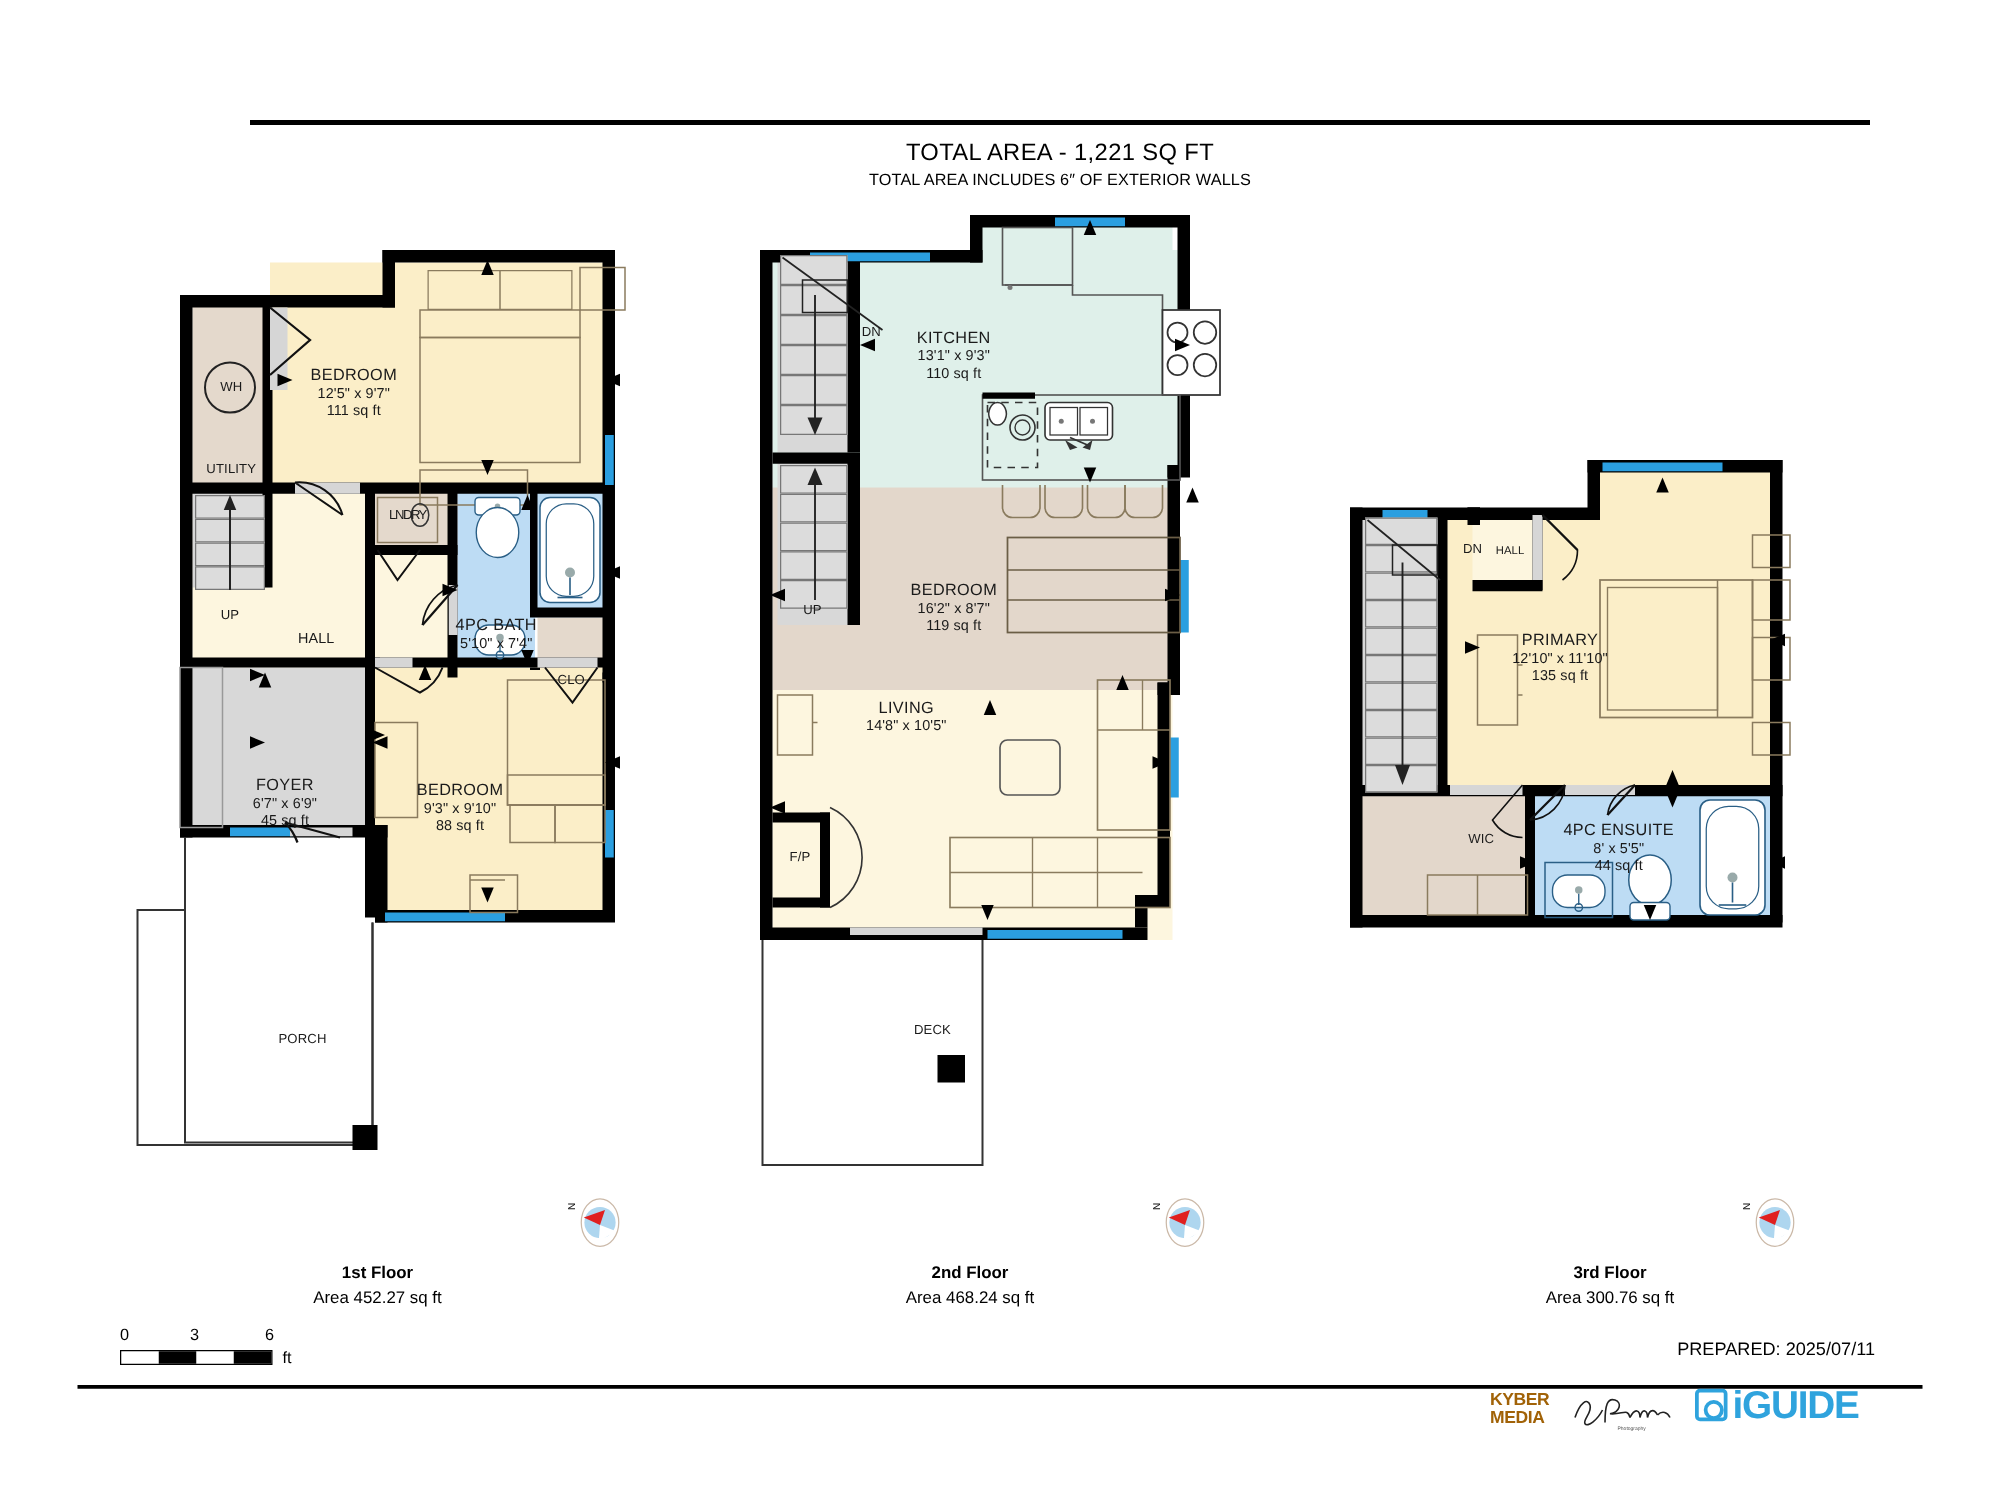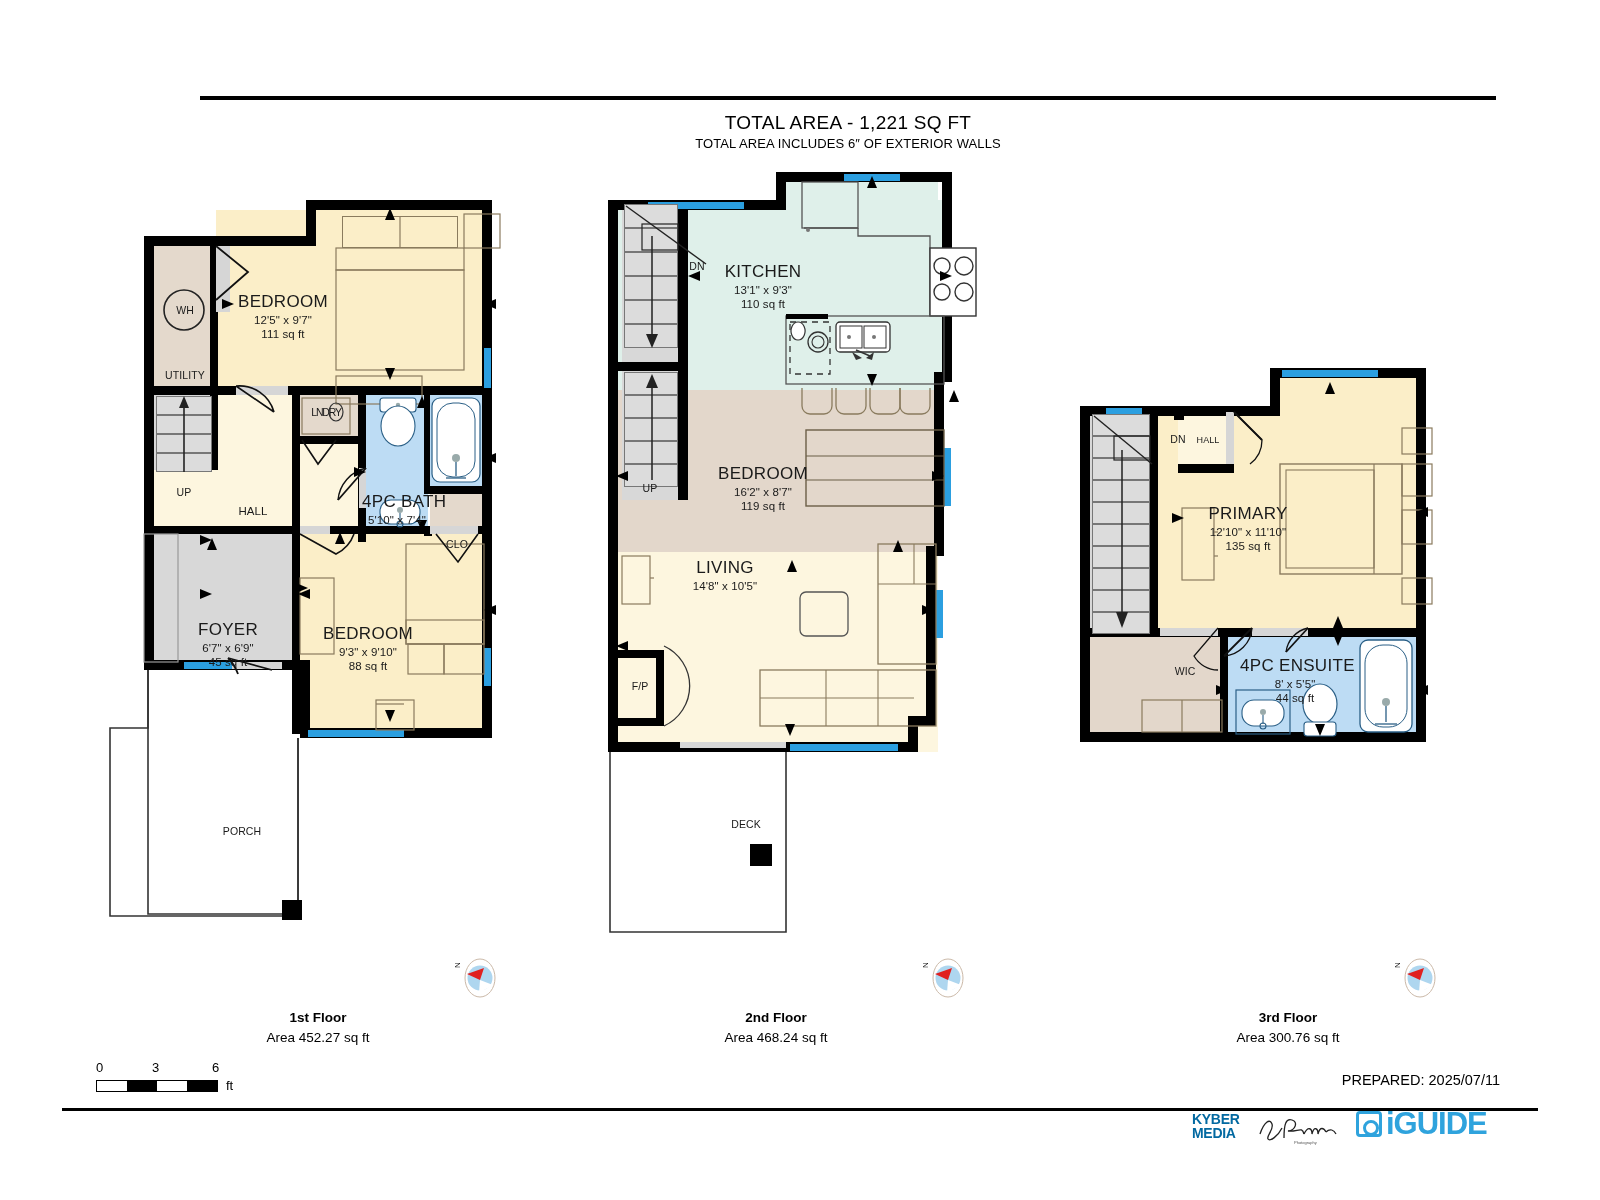--- a/index.html
+++ b/index.html
@@ -74,21 +74,21 @@
   .win { position: absolute; background: #2b9fe0; }
   .win-lt { position: absolute; background: #d6d6d6; }
 
   .lbl {
     position: absolute;
     font-size: 11.5px; color: #1a1a1a;
     text-align: center; line-height: 1.22;
     white-space: nowrap;
     letter-spacing: 0.1px;
   }
-  .lbl .nm { font-size: 17px; letter-spacing: 0.3px; }
+  .lbl .nm { font-size: 13px; letter-spacing: 0.3px; }
   .lbl-sm { font-size: 10.5px; }
   .lbl-xs { font-size: 9px; }
 
   .furn {
     position: absolute;
     border: 1.2px solid #8a7b5e;
     background: transparent;
   }
   .step {
     position: absolute;
@@ -134,21 +134,21 @@
     width: 1476px; height: 3px; background: #000;
   }
   #disclaimer {
     position: absolute; left: 80px; top: 1122px;
     font-size: 13.5px; color: #000;
     letter-spacing: -0.05px;
   }
   #kyber {
     position: absolute; left: 1192px; top: 1112px;
     font-size: 14px; font-weight: bold; line-height: 1.02;
-    color: #0369a1; letter-spacing: -0.3px;
+    color: #a16207; letter-spacing: -0.3px;
   }
   #signature {
     position: absolute; left: 1254px; top: 1112px;
     width: 100px; height: 34px;
   }
   #iguide {
     position: absolute; left: 1356px; top: 1108px;
     display: flex; align-items: center; gap: 4px;
   }
   #iguide .gmark {
@@ -626,21 +626,21 @@
   <div class="compass" style="left:1392px; top:952px;">
     <svg width="44" height="52" viewBox="0 0 44 52">
       <ellipse cx="28" cy="26" rx="15" ry="19" fill="#ffffff" stroke="#cbb9a8" stroke-width="1"></ellipse>
       <circle cx="28" cy="26" r="12.5" fill="#aed6ef"></circle>
       <polygon points="28,28 41,33 27,41" fill="#ffffff"></polygon>
       <polygon points="28,28 15,22 32,16" fill="#e02020"></polygon>
       <text x="8" y="16" font-size="8" font-family="Liberation Sans, sans-serif" transform="rotate(-90 8 16)" fill="#111">N</text>
     </svg>
   </div>
 
-  <div class="floor-cap" style="left:188px; top:1008px;">
+  <div class="floor-cap" style="left:172px; top:1008px;">
     <b>1st Floor</b><br>
     <span>Area 452.27 sq ft</span>
   </div>
   <div class="floor-cap" style="left:646px; top:1008px;">
     <b>2nd Floor</b><br>
     <span>Area 468.24 sq ft</span>
   </div>
   <div class="floor-cap" style="left:1158px; top:1008px;">
     <b>3rd Floor</b><br>
     <span>Area 300.76 sq ft</span>

